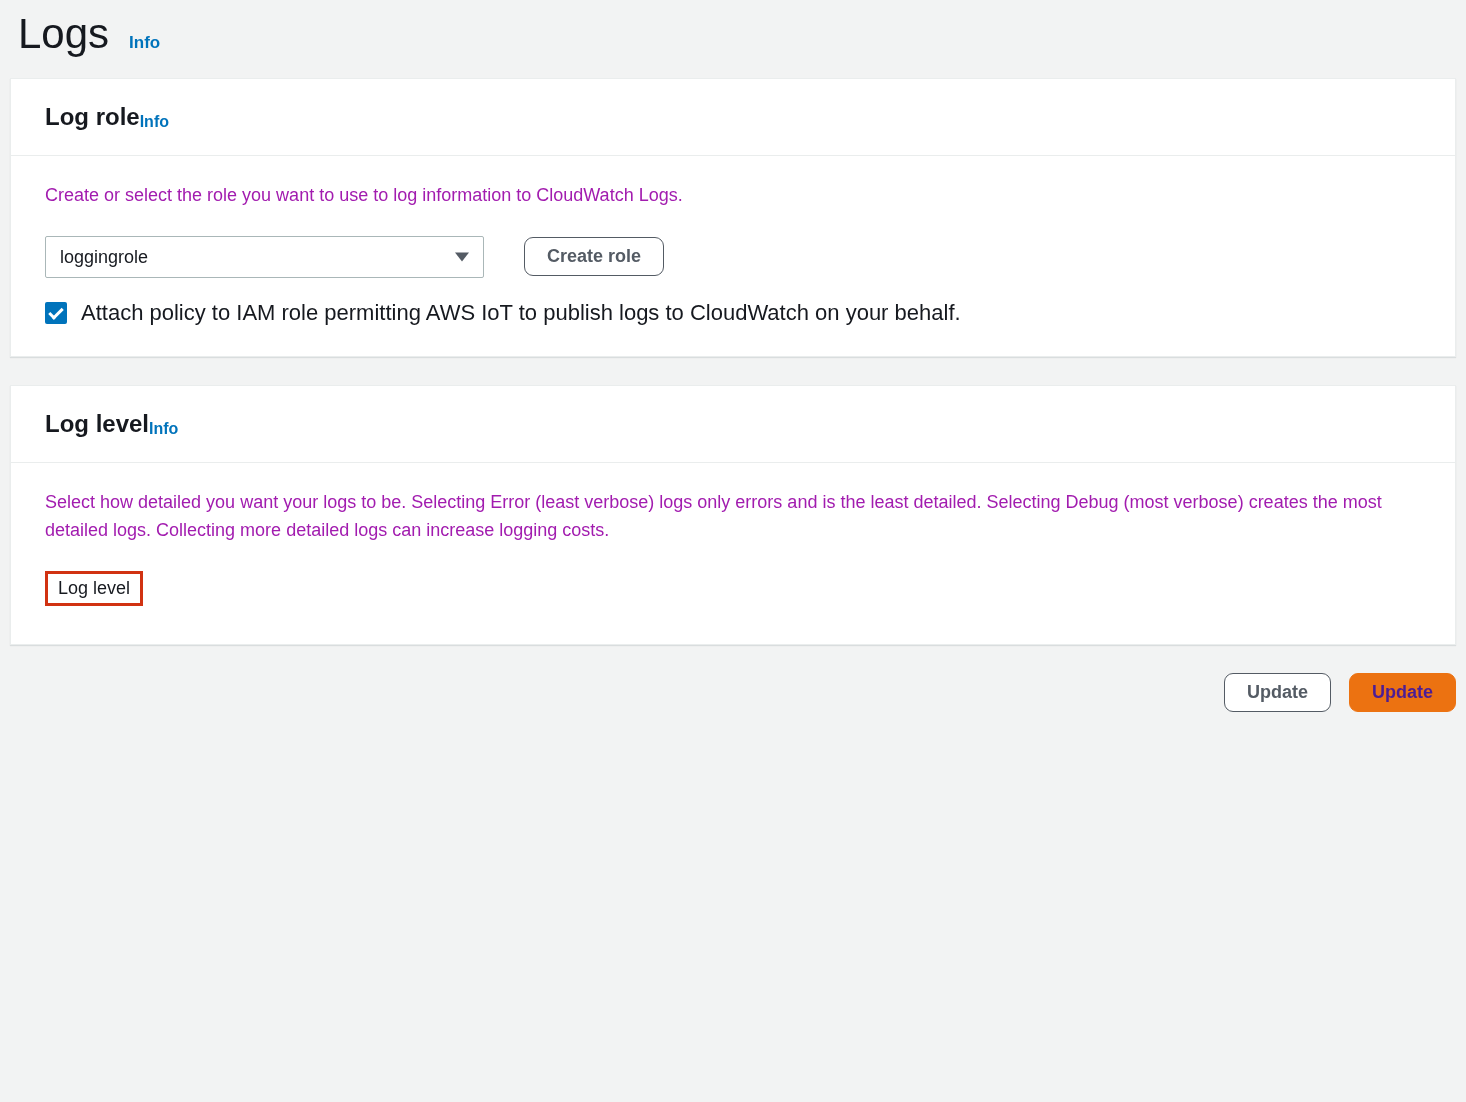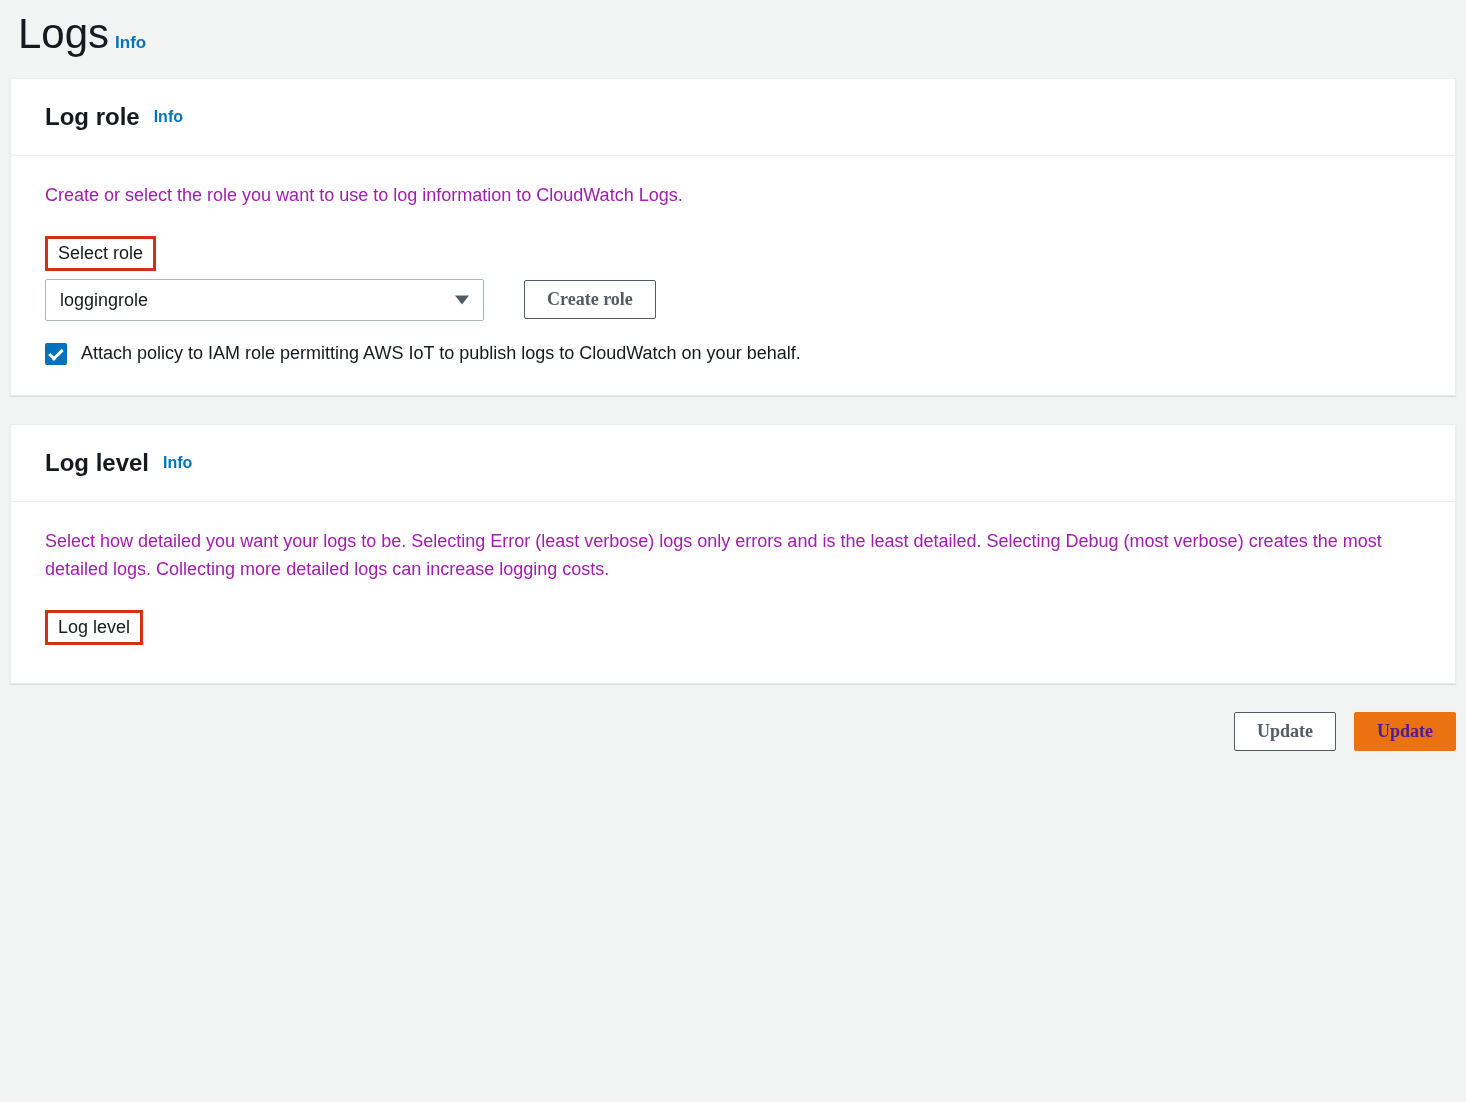--- a/index.html
+++ b/index.html
@@ -11,21 +11,21 @@
       font-family: "Amazon Ember", "Helvetica Neue", Arial, sans-serif;
       background: #f2f3f3;
       color: #16191f;
       padding: 0;
       width: 1466px;
       font-size: 14px;
     }
     .page-header {
       display: flex;
       align-items: baseline;
-      gap: 6px;
+      gap: 20px;
       padding: 10px 18px 20px 18px;
     }
     .page-title {
       font-size: 42px;
       font-weight: 400;
       color: #16191f;
     }
     .info-link {
       color: #0073bb;
       font-size: 17px;
@@ -41,22 +41,22 @@
     .panel {
       background: #ffffff;
       border: 1px solid #eaeded;
       box-shadow: 0 1px 1px 0 rgba(0,28,36,.1);
       margin: 0 10px 28px 10px;
     }
     .panel-header {
       padding: 24px 34px;
       border-bottom: 1px solid #eaeded;
       display: flex;
-      align-items: center;
-      gap: 14px;
+      align-items: flex-end;
+      gap: 0;
     }
     .panel-title {
       font-size: 24px;
       font-weight: 700;
       color: #16191f;
     }
     .panel-body {
       padding: 26px 34px 30px 34px;
     }
     .description {
@@ -117,22 +117,22 @@
       width: 878px;
     }
     .btn {
       border: 1px solid #545b64;
       background: #ffffff;
       color: #545b64;
       font-weight: 700;
       font-size: 18px;
       padding: 8px 22px;
       cursor: pointer;
-      border-radius: 2px;
-      font-family: Liberation Serif, serif;
+      border-radius: 9px;
+      font-family: Liberation Sans, sans-serif;
     }
     .btn-primary {
       background: #ec7211;
       border-color: #ec7211;
       color: #4c1d95;
     }
     .checkbox-row {
       display: flex;
       align-items: center;
       gap: 14px;
@@ -152,21 +152,21 @@
       position: absolute;
       left: 7px;
       top: 3px;
       width: 5px;
       height: 11px;
       border: solid white;
       border-width: 0 3px 3px 0;
       transform: rotate(45deg);
     }
     .checkbox-label {
-      font-size: 18px;
+      font-size: 22px;
       color: #16191f;
     }
     .actions {
       display: flex;
       justify-content: flex-end;
       gap: 18px;
       padding: 0 10px 20px 10px;
     }
   </style>
 </head>
@@ -178,25 +178,20 @@
 </div>
 
 <div class="panel">
   <div class="panel-header">
     <h2 class="panel-title">Log role</h2>
     <a class="info-link-sm">Info</a>
   </div>
   <div class="panel-body">
     <p class="description">Create or select the role you want to use to log information to CloudWatch Logs.</p>
 
-    <div>
-      <span class="highlight-box">
-        <span class="field-label" style="margin-bottom:0">Select role</span>
-      </span>
-    </div>
 
     <div class="row">
       <div class="select-wrap">
         <select class="select-role">
           <option>loggingrole</option>
         </select>
         <span class="select-caret"></span>
       </div>
       <button class="btn">Create role</button>
     </div>

